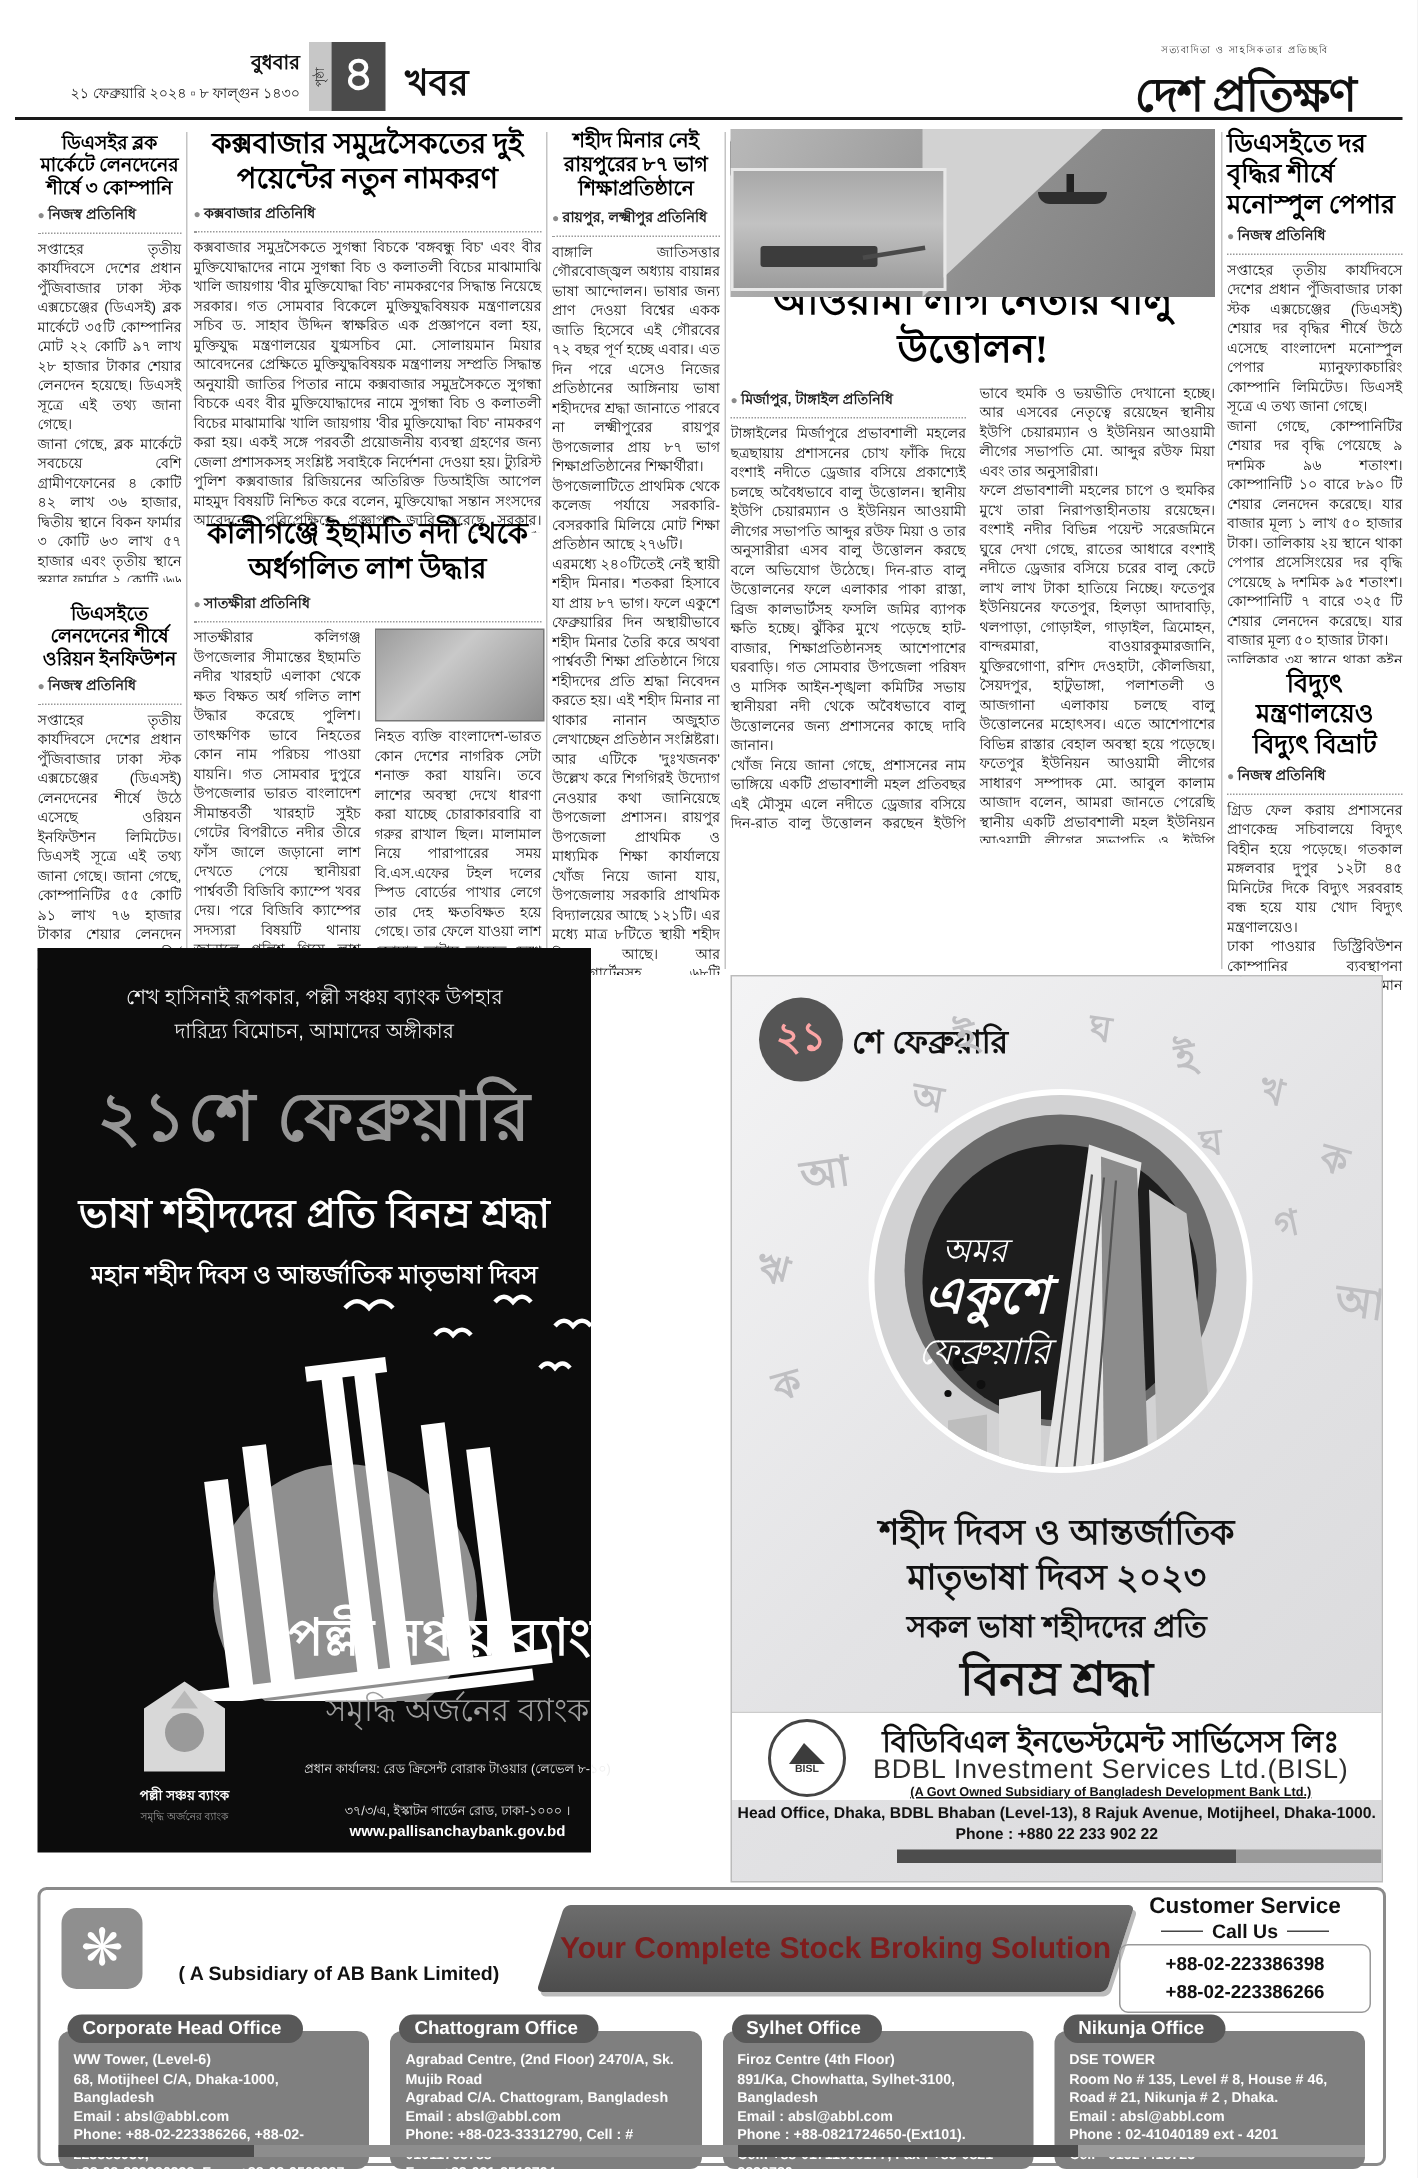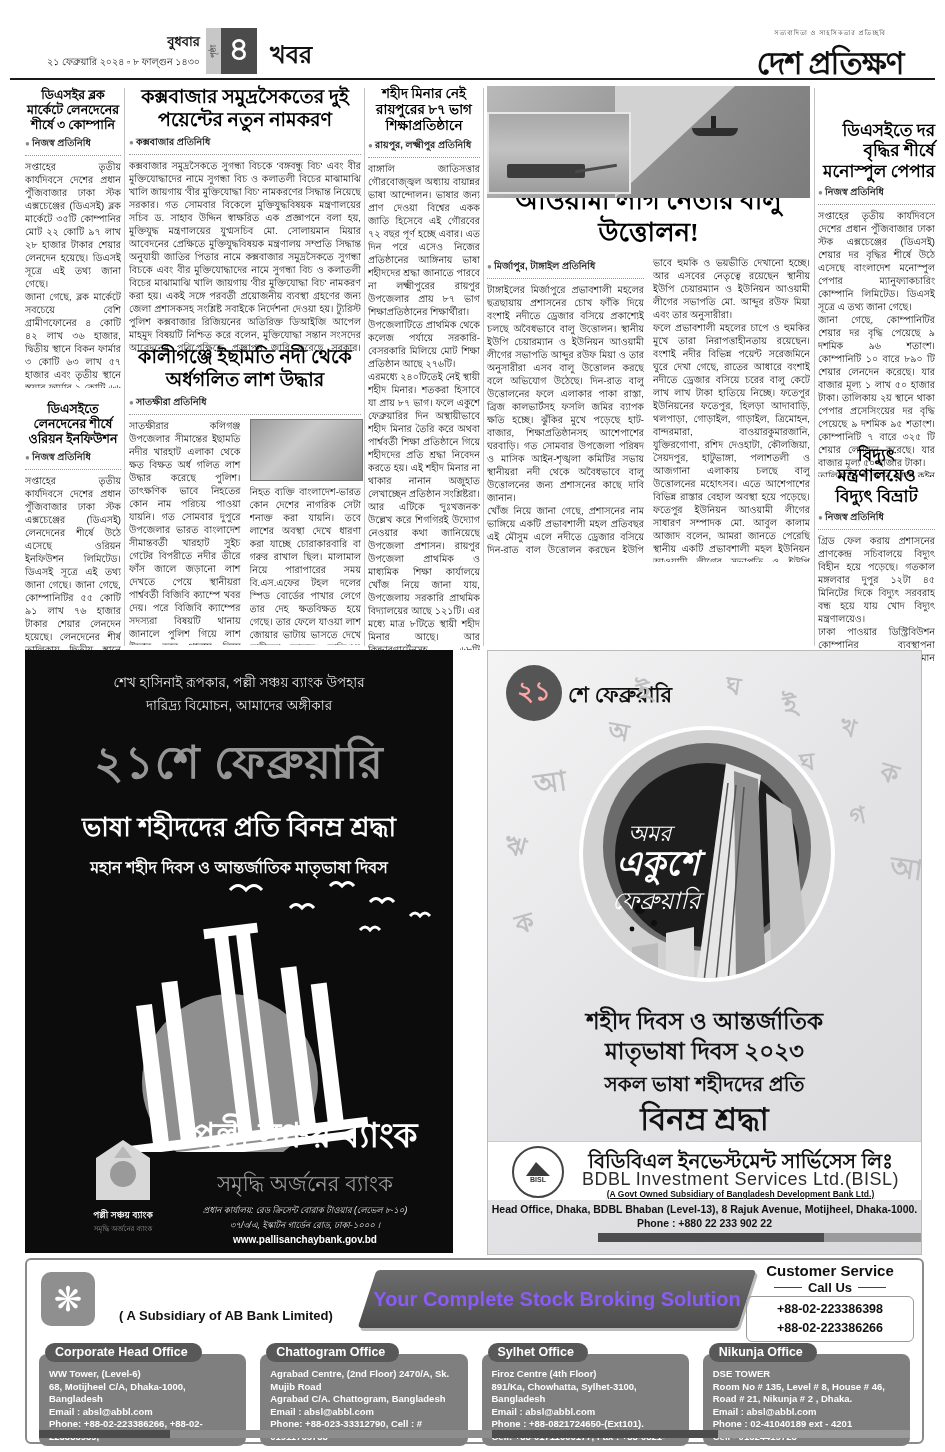--- a/index.html
+++ b/index.html
@@ -38,55 +38,55 @@
   #a2{left:25px;top:402px;width:96px;height:244px;}
   #a2 .headline{font-size:12.5px;text-align:center;}
   #a3{left:129px;top:86px;width:232px;height:260px;}
   #a3 .headline{font-size:19px;text-align:center;}
   #a4{left:129px;top:346px;width:232px;height:302px;}
   #a4 .headline{font-size:19px;text-align:center;}
   #a5{left:368px;top:86px;width:112px;height:562px;}
   #a5 .headline{font-size:13.5px;text-align:center;}
   #main-art{left:487px;top:86px;width:323px;height:562px;}
   #m1{left:818px;top:86px;width:117px;height:360px;}
-  #m1 .headline{font-size:17px;text-align:right;margin-top:35px;}
+  #m1 .headline{font-size:17px;text-align:left;}
   #m2{left:818px;top:446px;width:117px;height:202px;}
   #m2 .headline{font-size:17px;text-align:center;}
   
   #mainPhoto{position:absolute;left:0;top:0;width:323px;height:112px;background:linear-gradient(120deg,#b9b9b9,#8f8f8f 55%,#7c7c7c);overflow:hidden;}
   #photoInset{position:absolute;left:0;top:26px;width:140px;height:78px;border:2px solid #e8e8e8;
       background:linear-gradient(180deg,#a8a8a8 0%,#c2c2c2 45%,#9c9c9c 100%);}
   #dredger{position:absolute;left:18px;bottom:14px;width:78px;height:14px;background:#3c3c3c;border-radius:2px;}
   #dredgerArm{position:absolute;left:86px;bottom:22px;width:42px;height:3px;background:#4a4a4a;transform:rotate(-9deg);}
   #bankShape{position:absolute;left:128px;top:0;width:0;height:0;border-top:112px solid #d2d2d2;border-right:120px solid transparent;}
   #boat{position:absolute;left:205px;top:42px;width:46px;height:8px;background:#2e2e2e;border-radius:0 0 8px 8px;}
   #boatman{position:absolute;left:224px;top:30px;width:5px;height:12px;background:#222;}
   #kicker{display:inline-block;background:#0d0d0d;color:#fff;font-size:13px;font-weight:bold;
       padding:3px 16px;border-radius:3px;margin-top:6px;}
   #mainHeadline{font-size:26px;text-align:center;margin-top:4px;}
   #mainBylineRow{margin-top:6px;}
   #mainBody{margin-top:2px;height:306px;}
   
   #corpsePhoto{width:100%;height:60px;background:linear-gradient(135deg,#9b9b9b,#c9c9c9 40%,#8e8e8e);
       border:1px solid #777;margin-bottom:4px;}
   
-  #psbAd{left:25px;top:650px;width:428px;height:603px;background:#0c0c0c;color:#fff;text-align:center;}
+  #psbAd{left:25px;top:632px;width:369px;height:603px;background:#0c0c0c;color:#fff;text-align:center;}
   .psb-slogan{font-size:13.5px;color:#f2f2f2;}
   #psbBigDate{font-size:45px;font-weight:bold;color:#969696;margin-top:10px;letter-spacing:1px;}
   #psbSub{font-size:16px;font-weight:bold;margin-top:4px;}
   #psbTribute{font-size:26px;font-weight:bold;margin-top:4px;}
   #psbGraphic{position:absolute;left:0;top:222px;width:455px;height:280px;}
   #psbFooter{position:absolute;left:0;bottom:8px;width:455px;}
   #psbLogoBox{position:absolute;left:52px;bottom:10px;width:92px;text-align:center;}
   #psbLogoName{font-size:9px;font-weight:bold;color:#fff;margin-top:2px;}
   #psbLogoTag{font-size:7px;color:#9a9a9a;}
   #psbNameBlock{margin-left:120px;width:320px;text-align:center;}
   #psbBankName{font-size:34px;font-weight:bold;color:#fff;}
   #psbBankTag{font-size:21px;color:#9f9f9f;margin-top:2px;}
-  .psb-addr{font-size:8.5px;color:#eee;margin-top:1px;font-style:italic;}
+  .psb-addr{font-size:8.5px;color:#eee;margin-top:14px;}
   #psbSite{font-size:10px;font-weight:bold;color:#fff;margin-top:1px;}
   #bdblAd{left:487px;top:650px;width:433px;height:603px;
       background:linear-gradient(135deg,#f4f4f5 0%,#e3e3e5 50%,#d9d9db 100%);
       border:1px solid #bbb;overflow:hidden;text-align:center;color:#111;}
   #bdblBadge{position:absolute;left:18px;top:14px;width:56px;height:56px;border-radius:50%;background:#555;
       color:#fca5a5;font-size:26px;font-weight:bold;display:flex;align-items:center;justify-content:center;}
   #bdblBadgeSuffix{position:absolute;left:80px;top:28px;font-size:21px;font-weight:bold;}
   .scatter{position:absolute;color:#bfbfc2;font-weight:bold;}
   #emblem{position:absolute;left:88px;top:72px;width:262px;height:262px;}
   #bdblLine1{position:absolute;left:0;width:433px;top:352px;font-size:23px;font-weight:bold;}
@@ -108,21 +108,21 @@
   
   #abAd{left:25px;top:1258px;width:895px;height:182px;border:2px solid #8a8a8a;border-radius:6px;background:#fff;}
   #abLogo{position:absolute;left:14px;top:12px;width:54px;height:54px;border-radius:10px;background:#8f8f8f;
       color:#fff;font-size:34px;display:flex;align-items:center;justify-content:center;}
   #abTitle{position:absolute;left:78px;top:12px;font-size:29px;color:#1c1c1c;}
   #abSub{position:absolute;left:92px;top:48px;font-size:13px;font-weight:bold;}
   #abBanner{position:absolute;left:340px;top:10px;width:380px;height:58px;}
   #abBannerBg{position:absolute;inset:0;background:linear-gradient(180deg,#6d6d6d,#4c4c4c);transform:skewX(-18deg);
       border-radius:4px;box-shadow:3px 3px 0 #bbb;}
   #abBannerText{position:absolute;inset:0;display:flex;align-items:center;justify-content:center;
-      color:#8b5cf6;font-size:20px;font-weight:bold;}
+      color:#7f1d1d;font-size:20px;font-weight:bold;}
   #abCust{position:absolute;right:8px;top:2px;width:168px;text-align:center;}
   #abCustTitle{font-size:15px;font-weight:bold;}
   #abCallUs{font-size:13px;font-weight:bold;margin:1px 0;display:flex;align-items:center;gap:6px;justify-content:center;}
   #abCallUs::before,#abCallUs::after{content:"";flex:0 0 28px;height:1px;background:#444;}
   #abPhoneBox{border:1px solid #999;border-radius:6px;padding:3px 6px;font-size:12.5px;font-weight:bold;line-height:1.5;}
   #abOffices{position:absolute;left:12px;top:84px;width:871px;display:grid;grid-template-columns:1fr 1fr 1fr 1fr;gap:14px;}
   .office-card{position:relative;background:#7f7f7f;border-radius:8px;height:74px;padding:14px 8px 4px 10px;margin-top:10px;}
   .office-pill{position:absolute;top:-11px;left:6px;background:#585858;color:#fff;font-size:12.5px;font-weight:bold;
       padding:2px 14px 3px 10px;border-radius:10px;white-space:nowrap;}
   .office-lines{font-size:9.5px;line-height:12.5px;color:#fff;font-weight:bold;}

